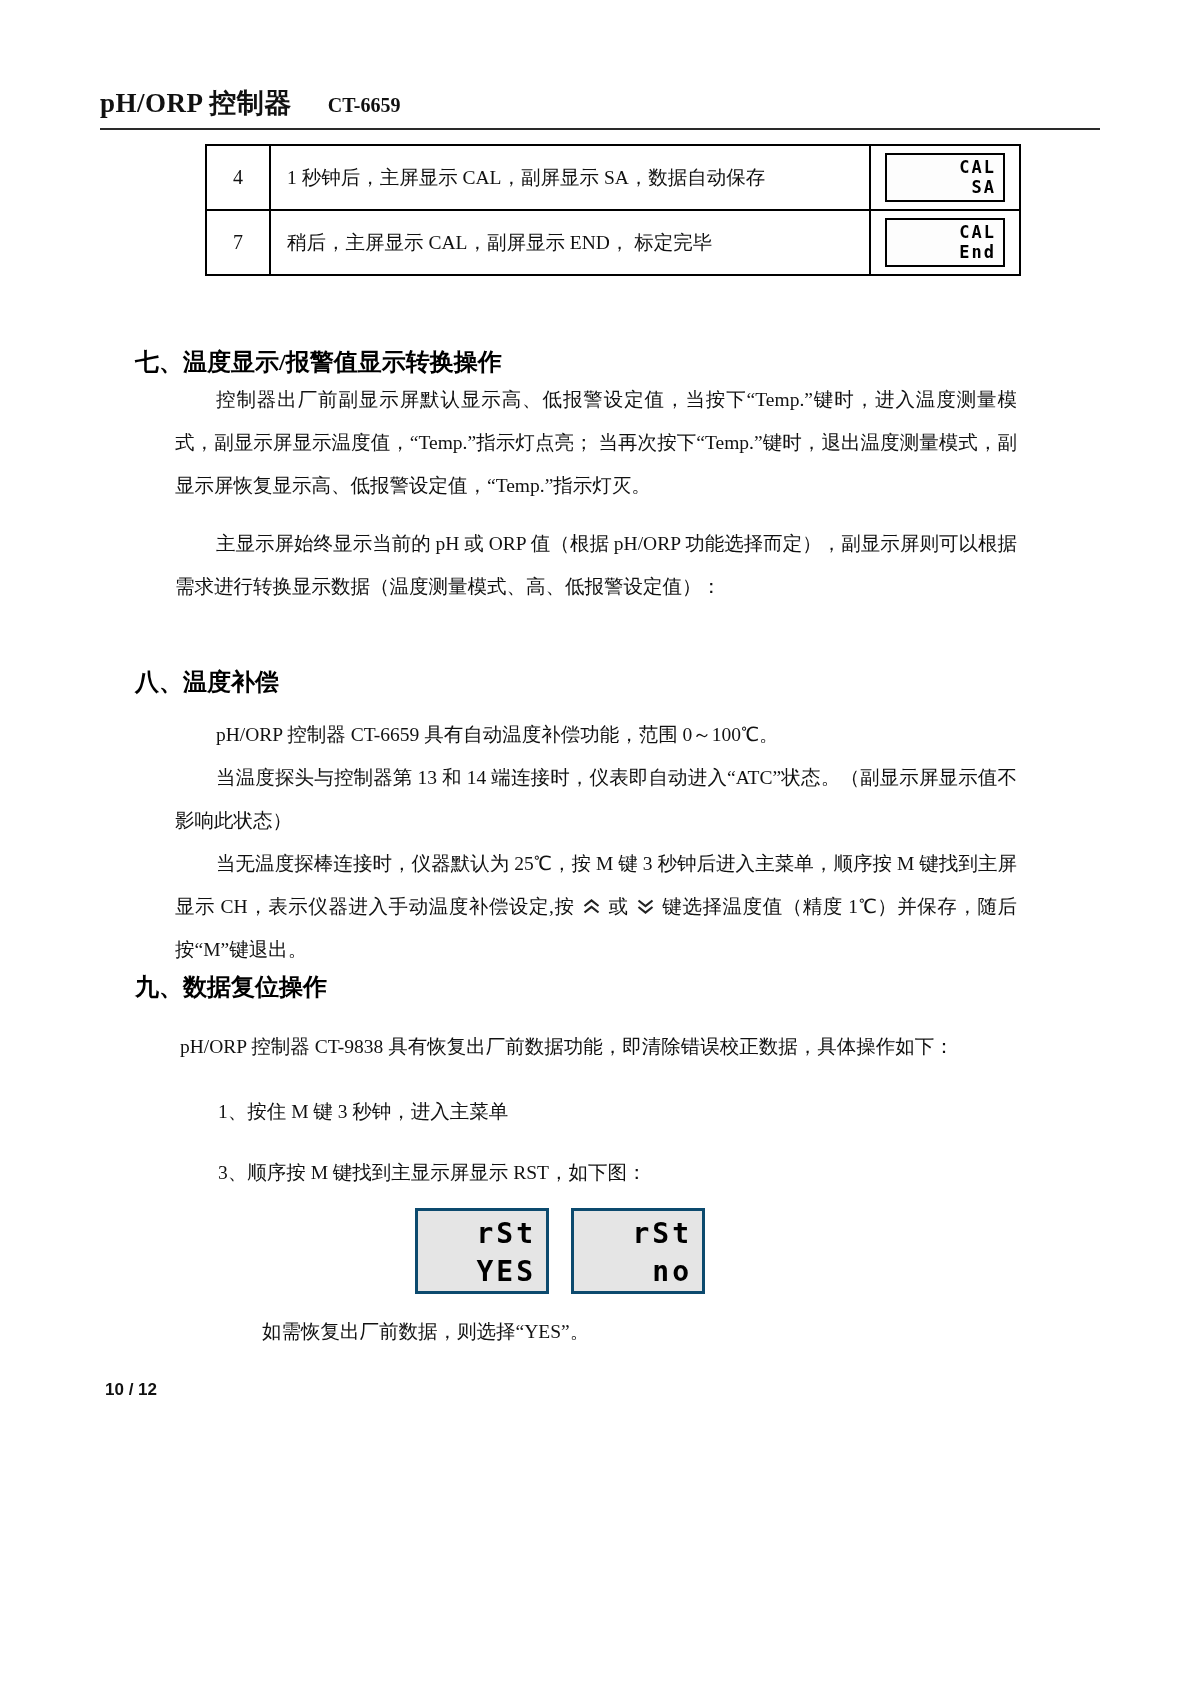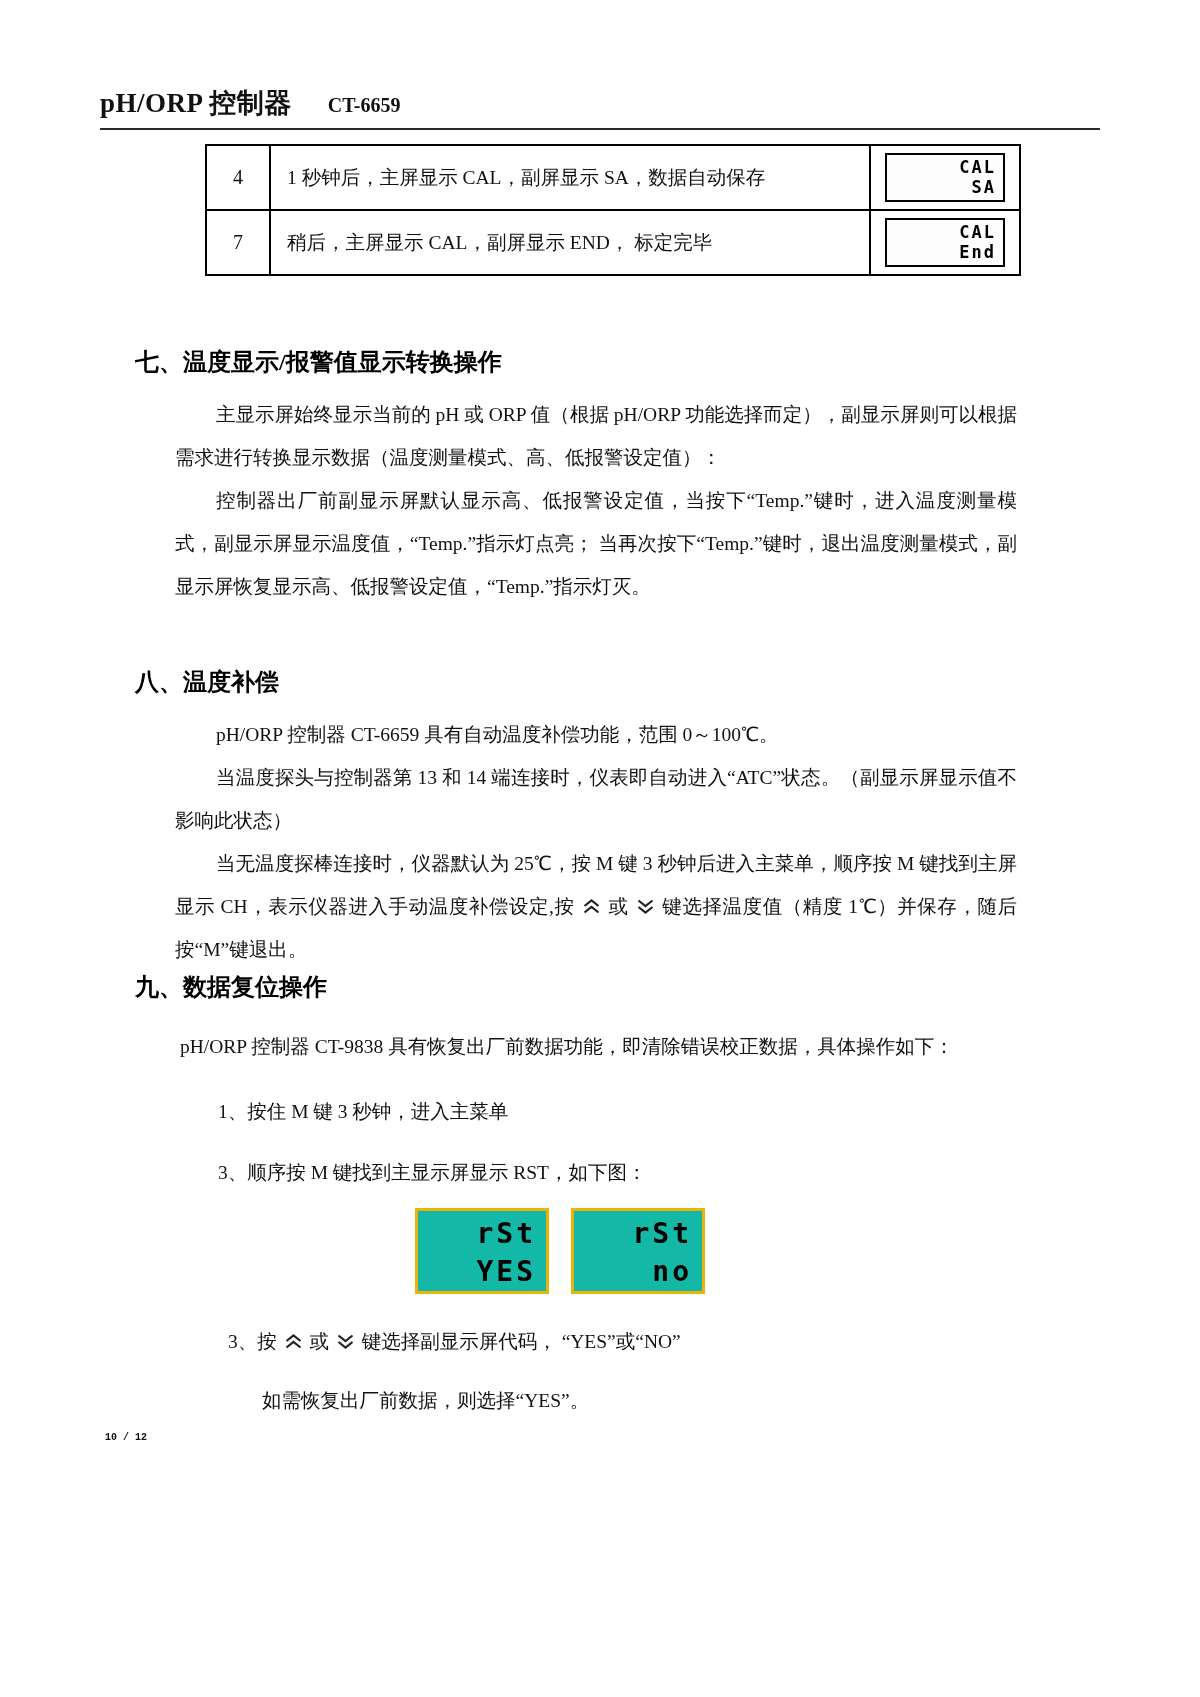--- a/index.html
+++ b/index.html
@@ -117,22 +117,22 @@
     line-height: 43px;
   }
 
   
   .lcd-row {
     margin: 14px 0 0 315px;
     display: flex;
     gap: 22px;
   }
   .lcd-big {
-    border: 3px solid #eab308;
-    background: #14b8a6;
+    border: 3px solid #0c4a6e;
+    background: #e5e5e5;
     width: 134px;
     height: 86px;
     padding: 4px 10px 0 10px;
     text-align: right;
   }
   .lcd-big-line {
     display: block;
     font-family: "DejaVu Sans Mono", monospace;
     font-weight: 700;
     font-size: 28px;
@@ -146,24 +146,24 @@
     display: inline-block;
     vertical-align: -2px;
     margin: 0 2px;
   }
   .chevron svg { display: block; }
 
   
   .page-footer {
     position: absolute;
     left: 105px;
-    top: 1432px;
-    font-family: Liberation Mono, monospace;
-    font-weight: 700;
-    font-size: 10px;
+    top: 1380px;
+    font-family: Liberation Sans, sans-serif;
+    font-weight: 700;
+    font-size: 17px;
     color: #111;
   }
 </style>
 </head>
 <body>
 
 <div class="page">
   <div class="content">
 
     <header class="doc-header">
@@ -191,22 +191,22 @@
               <span class="lcd-line">CAL</span>
               <span class="lcd-line">End</span>
             </div>
           </td>
         </tr>
       </tbody>
     </table>
 
     <section>
       <h2 class="sec-heading h7">七、温度显示/报警值显示转换操作</h2>
+      <p class="body-p indent">控制器出厂前副显示屏默认显示高、低报警设定值，当按下“Temp.”键时，进入温度测量模式，副显示屏显示温度值，“Temp.”指示灯点亮； 当再次按下“Temp.”键时，退出温度测量模式，副显示屏恢复显示高、低报警设定值，“Temp.”指示灯灭。</p>
       <p class="body-p indent first">主显示屏始终显示当前的 pH 或 ORP 值（根据 pH/ORP 功能选择而定），副显示屏则可以根据需求进行转换显示数据（温度测量模式、高、低报警设定值）：</p>
-      <p class="body-p indent">控制器出厂前副显示屏默认显示高、低报警设定值，当按下“Temp.”键时，进入温度测量模式，副显示屏显示温度值，“Temp.”指示灯点亮； 当再次按下“Temp.”键时，退出温度测量模式，副显示屏恢复显示高、低报警设定值，“Temp.”指示灯灭。</p>
     </section>
 
     <section>
       <h2 class="sec-heading h8">八、温度补偿</h2>
       <p class="body-p indent first">pH/ORP 控制器 CT-6659 具有自动温度补偿功能，范围 0～100℃。</p>
       <p class="body-p indent">当温度探头与控制器第 13 和 14 端连接时，仪表即自动进入“ATC”状态。（副显示屏显示值不影响此状态）</p>
       <p class="body-p indent">
         <span>当无温度探棒连接时，仪器默认为 25℃，按 M 键 3 秒钟后进入主菜单，顺序按 M 键找到主屏显示 CH，表示仪器进入手动温度补偿设定,按 </span><span class="chevron"><svg width="19" height="17" viewBox="0 0 19 17">
               <path d="M2.5 8 L9.5 2.5 L16.5 8" fill="none" stroke="#222" stroke-width="2.2"></path>
               <path d="M2.5 14.5 L9.5 9 L16.5 14.5" fill="none" stroke="#222" stroke-width="2.2"></path>
@@ -227,29 +227,20 @@
         <div class="lcd-big">
           <span class="lcd-big-line">rSt</span>
           <span class="lcd-big-line">YES</span>
         </div>
         <div class="lcd-big">
           <span class="lcd-big-line">rSt</span>
           <span class="lcd-big-line">no</span>
         </div>
       </div>
 
-      <p class="step s3">
-        <span>3、按 </span><span class="chevron"><svg width="19" height="17" viewBox="0 0 19 17">
-              <path d="M2.5 8 L9.5 2.5 L16.5 8" fill="none" stroke="#222" stroke-width="2.2"></path>
-              <path d="M2.5 14.5 L9.5 9 L16.5 14.5" fill="none" stroke="#222" stroke-width="2.2"></path>
-            </svg></span><span> 或 </span><span class="chevron"><svg width="19" height="17" viewBox="0 0 19 17">
-              <path d="M2.5 2.5 L9.5 8 L16.5 2.5" fill="none" stroke="#222" stroke-width="2.2"></path>
-              <path d="M2.5 9 L9.5 14.5 L16.5 9" fill="none" stroke="#222" stroke-width="2.2"></path>
-            </svg></span><span> 键选择副显示屏代码， “YES”或“NO”</span>
-      </p>
 
       <p class="final-p">如需恢复出厂前数据，则选择“YES”。</p>
     </section>
 
   </div>
 
   <div class="page-footer">10 / 12</div>
 </div>
 
 </body></html>

